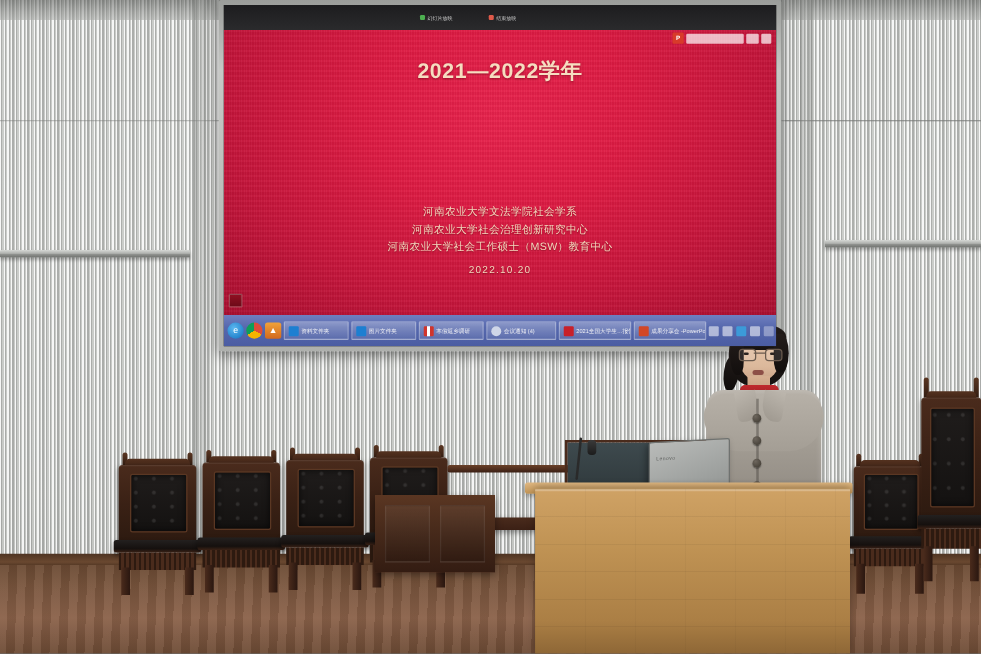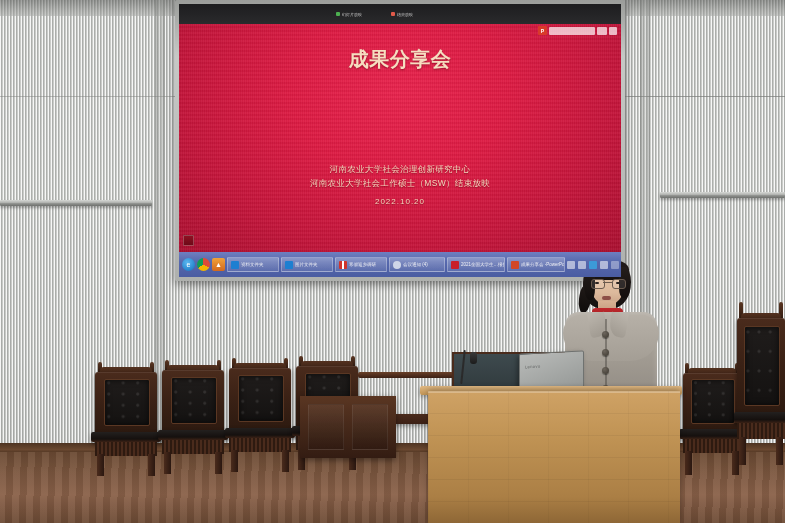--- a/index.html
+++ b/index.html
@@ -433,26 +433,27 @@
           <span class="tb-dot" style="background:#e05a4a;"></span>
           <span>结束放映</span>
         </div>
       </div>
 
       <div class="slide">
         <div class="slide-texture"></div>
         <div class="slide-scan"></div>
 
         <div class="slide-title-wrap">
-          <div class="t-line3">成果分享会</div>
+          <div class="t-line1">2021—2022学年</div>
         </div>
 
         <div class="slide-sub-wrap">
+          <div>河南农业大学文法学院社会学系</div>
           <div>河南农业大学社会治理创新研究中心</div>
-          <div>河南农业大学社会工作硕士（MSW）结束放映</div>
+          <div>河南农业大学社会工作硕士（MSW）教育中心</div>
           <div class="s-date">2022.10.20</div>
         </div>
 
         <div class="slide-corner-badge"></div>
       </div>
 
       <div class="ppt-flag" style="top:22px;">
         <span class="pf-badge">P</span>
         <span class="pf-strip" style="width:46px;"></span>
         <span class="pf-strip" style="width:10px;"></span>

